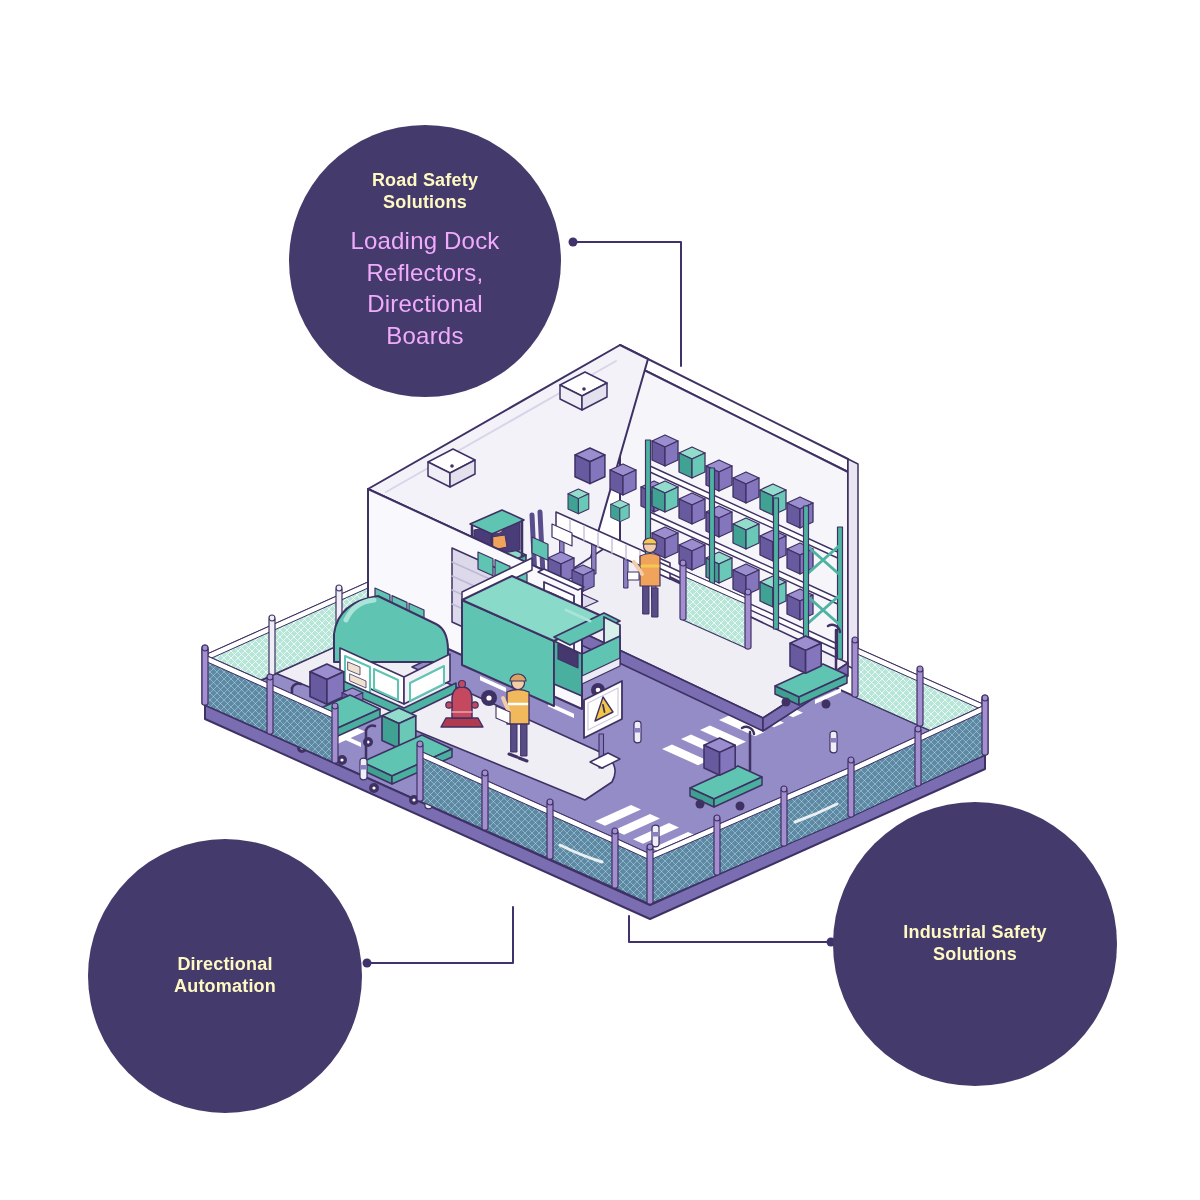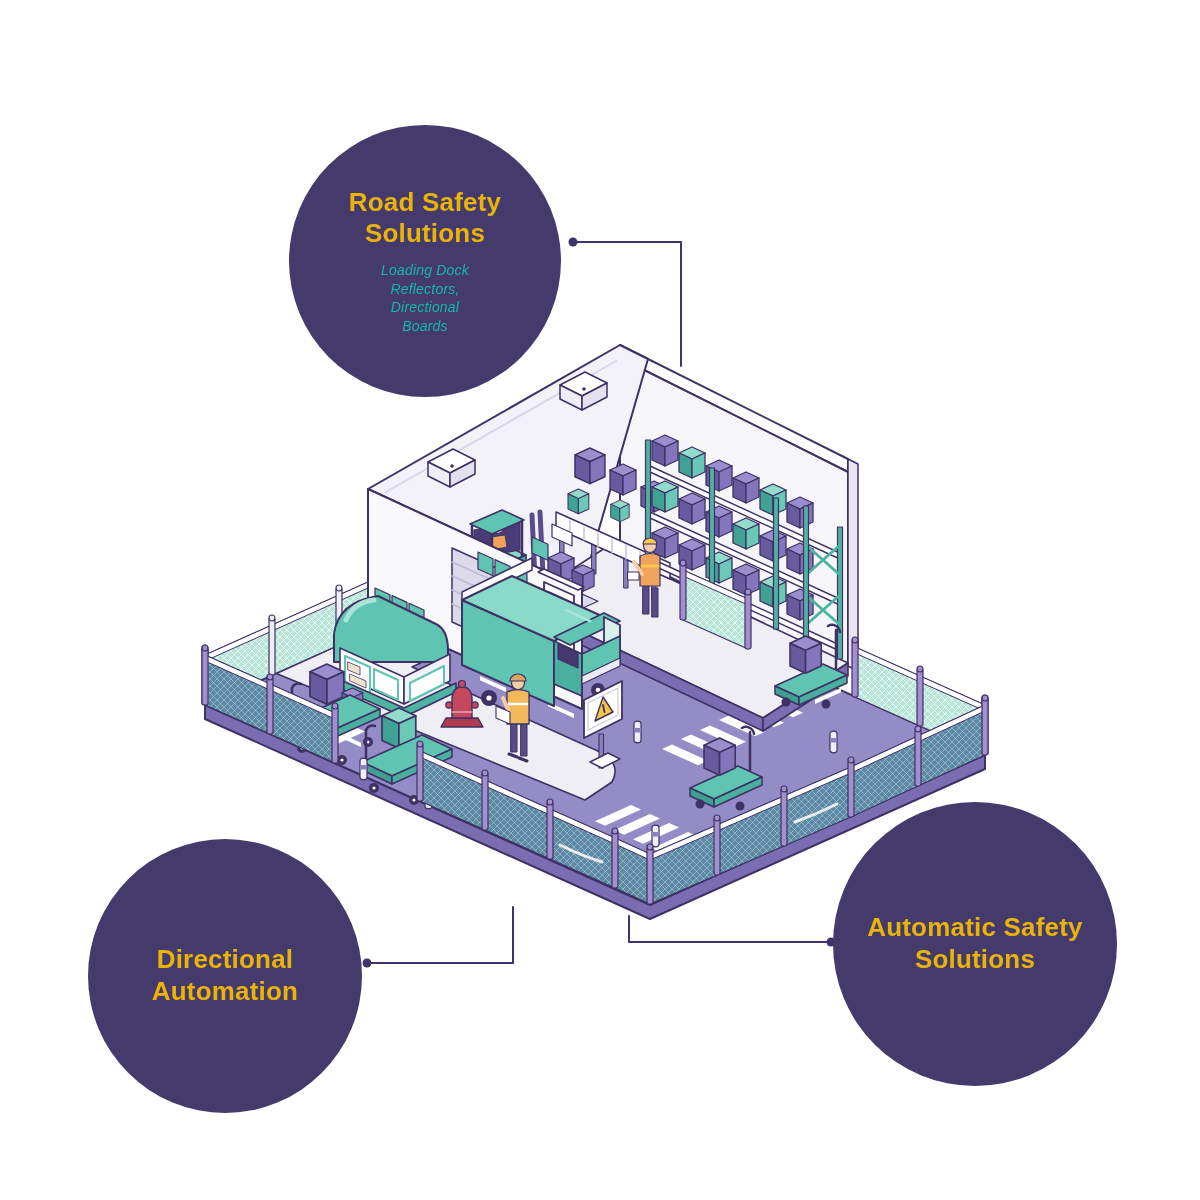--- a/index.html
+++ b/index.html
@@ -7,26 +7,26 @@
     width:1200px;height:1200px;position:relative;background:#ffffff;
     overflow:hidden;font-family:"Liberation Sans",sans-serif;
   }
   #scene-svg{position:absolute;left:0;top:0;}
   .bubble{
     position:absolute;border-radius:50%;background:#453A6C;color:#fff;
     display:flex;flex-direction:column;align-items:center;justify-content:center;
     text-align:center;z-index:5;
   }
   .bubble-title{
-    font-weight:700;font-size:26px;line-height:1.22;white-space:pre-line;
-    letter-spacing:.2px;color:#eab308;
+    font-weight:700;font-size:18px;line-height:1.22;white-space:pre-line;
+    letter-spacing:.2px;color:#fef9c3;
   }
   .bubble-desc{
-    font-size:14px;line-height:1.33;margin-top:11px;white-space:pre-line;
-    color:#14b8a6;letter-spacing:.2px;font-style:italic;
+    font-size:24px;line-height:1.33;margin-top:11px;white-space:pre-line;
+    color:#f0abfc;letter-spacing:.2px;
   }
   #bubble-road{left:289px;top:125px;width:272px;height:272px;}
   #bubble-automation{left:88px;top:839px;width:274px;height:274px;}
   #bubble-safety{left:833px;top:802px;width:284px;height:284px;}
 </style>
 </head>
 <body>
 
 <svg id="scene-svg" width="1200" height="1200" viewBox="0 0 1200 1200" style="stroke-linejoin:round;stroke-linecap:round;">
   <defs>
@@ -461,15 +461,15 @@
 Directional
 Boards</div>
 </div>
 
 <div class="bubble" id="bubble-automation">
   <div class="bubble-title">Directional
 Automation</div>
 </div>
 
 <div class="bubble" id="bubble-safety">
-  <div class="bubble-title">Automatic Safety
+  <div class="bubble-title">Industrial Safety
 Solutions</div>
 </div>
 
 </body></html>

